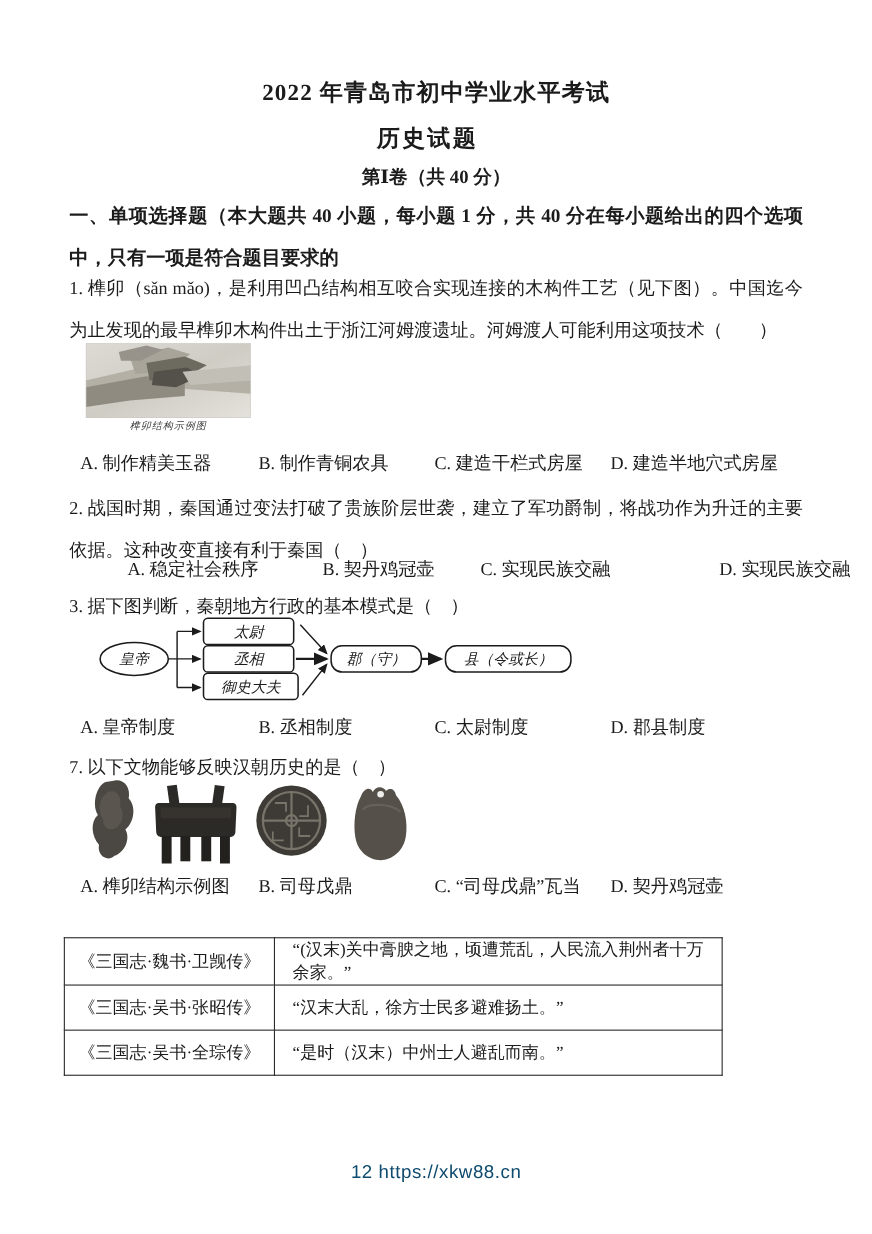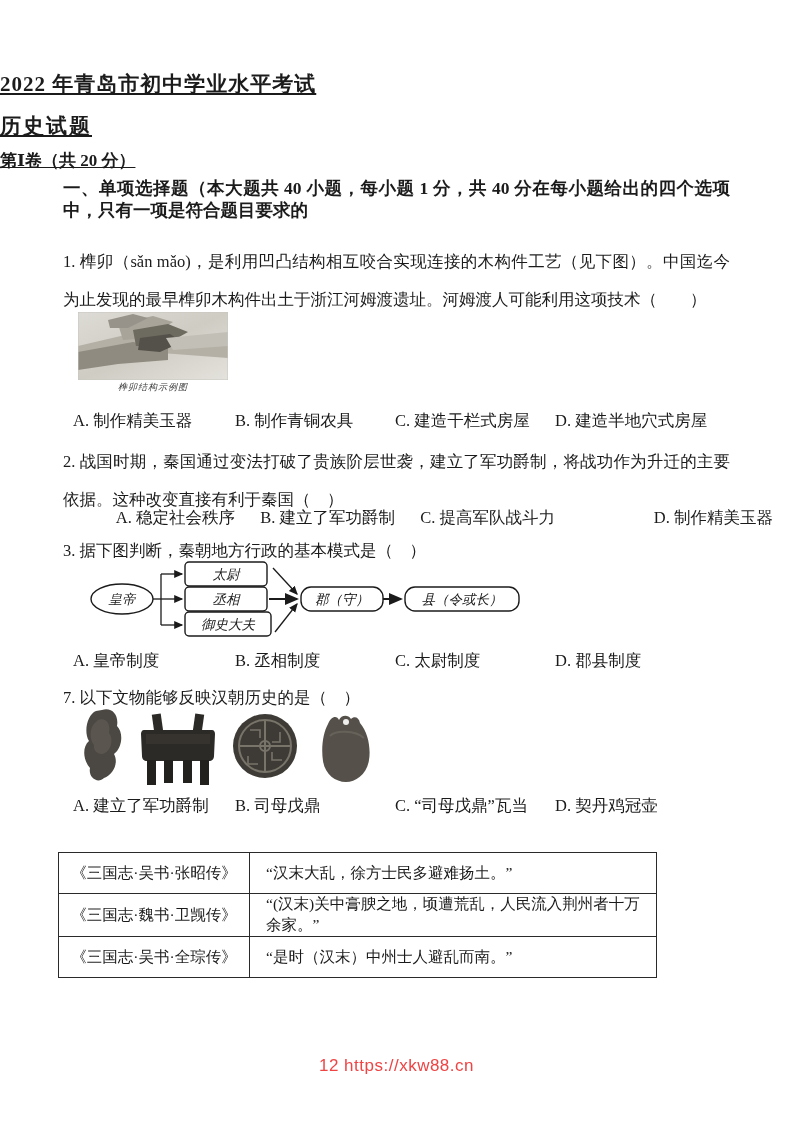--- a/index.html
+++ b/index.html
@@ -6,25 +6,25 @@
   .page {
     position:relative;
     width:793px; height:1122px;
     margin:0 auto;
     background:#ffffff;
     font-family:"Liberation Serif","DejaVu Serif",serif;
     color:#1b1b1b;
     overflow:hidden;
   }
   .abs { position:absolute; }
-  .center { text-align:left;text-decoration:underline; }
+  .center { text-align:center; }
   .doc-title { left:0; right:0; top:70px; font-size:21px; font-weight:bold; letter-spacing:1px; }
   .doc-subtitle { left:0; right:16px; top:112px; font-size:21px; font-weight:bold; letter-spacing:2px; }
   .section-header { left:0; right:0; top:149px; font-size:17px; font-weight:bold; }
-  .instructions { left:63px; width:667px; top:177px; font-size:17.5px; font-weight:bold; line-height:22px; text-align:justify; }
+  .instructions { left:63px; width:667px; top:177px; font-size:17.5px; font-weight:bold; line-height:38px; text-align:justify; }
   .qtext { left:63px; width:667px; font-size:16.5px; line-height:38px; text-align:justify; }
   .q1-text { top:243px; }
   .q2-text { top:443px; }
   .q3-text { top:532px; }
   .q4-text { top:679px; }
   .q5-text { top:825px; }
   .options {
     left:63px; width:700px;
     display:grid;
     grid-template-columns:162px 160px 160px auto;
@@ -55,31 +55,31 @@
     border-collapse:collapse; table-layout:fixed;
     font-size:15.5px;
   }
   .q5-table td { border:1.5px solid #2a2a2a; height:40px; padding:0 10px; }
   .q5-table td.src { width:170px; text-align:center; }
   .q5-table td.quote { text-align:left; padding-left:16px; }
   .footer {
     left:0; right:0; top:1056px;
     text-align:center;
     font-family:"Liberation Sans","DejaVu Sans",sans-serif;
-    font-size:17px; color:#ef4444; letter-spacing:0.5px;
+    font-size:17px; color:#0c4a6e; letter-spacing:0.5px;
   }
 </style>
 </head>
 <body>
 
 <div class="page">
 
   <div class="abs center doc-title">2022 年青岛市初中学业水平考试</div>
   <div class="abs center doc-subtitle">历史试题</div>
-  <div class="abs center section-header">第Ⅰ卷（共 20 分）</div>
+  <div class="abs center section-header">第Ⅰ卷（共 40 分）</div>
   <div class="abs instructions">一、单项选择题（本大题共 40 小题，每小题 1 分，共 40 分在每小题给出的四个选项中，只有一项是符合题目要求的</div>
 
   <div class="abs qtext q1-text">1. 榫卯（sǎn mǎo)，是利用凹凸结构相互咬合实现连接的木构件工艺（见下图）。中国迄今为止发现的最早榫卯木构件出土于浙江河姆渡遗址。河姆渡人可能利用这项技术（　　）</div>
 
   <div class="abs figure-wood">
     <svg width="150" height="68" viewBox="0 0 150 68">
       <defs>
         <linearGradient id="woodbg" x1="0" y1="0" x2="1" y2="1">
           <stop offset="0" stop-color="#dddbd5"></stop>
           <stop offset="0.5" stop-color="#cfccc4"></stop>
@@ -102,23 +102,23 @@
   <div class="abs options q1-options">
     <span>A. 制作精美玉器</span>
     <span>B. 制作青铜农具</span>
     <span>C. 建造干栏式房屋</span>
     <span>D. 建造半地穴式房屋</span>
   </div>
 
   <div class="abs qtext q2-text">2. 战国时期，秦国通过变法打破了贵族阶层世袭，建立了军功爵制，将战功作为升迁的主要依据。这种改变直接有利于秦国（　）</div>
   <div class="abs options q2-options">
     <span>A. 稳定社会秩序</span>
-    <span>B. 建立了军功爵制</span>
-    <span>C. 提高军队战斗力</span>
-    <span>D. 制作精美玉器</span>
+    <span>B. 契丹鸡冠壶</span>
+    <span>C. 实现民族交融</span>
+    <span>D. 实现民族交融</span>
   </div>
 
   <div class="abs qtext q3-text">3. 据下图判断，秦朝地方行政的基本模式是（　）</div>
 
   <div class="abs diagram">
     <svg width="460" height="92" viewBox="0 0 460 92">
       <defs>
         <marker id="arr" markerWidth="8" markerHeight="8" refX="6" refY="3" orient="auto">
           <polygon points="0,0 7,3 0,6" fill="#1b1b1b"></polygon>
         </marker>
@@ -193,36 +193,36 @@
 
       <g>
         <path d="M248,18 C251,10 257,9 259,14 C261,9 268,8 271,13 C274,10 279,11 280,17 C288,26 291,42 289,54 C287,68 276,76 266,76 C255,76 245,68 243,55 C241,42 243,27 248,18 Z" fill="#55514a"></path>
         <circle cx="266" cy="16" r="3" fill="#ffffff" opacity="0.9"></circle>
         <path d="M250,30 C255,24 275,24 284,32" fill="none" stroke="#6a665e" stroke-width="2" opacity="0.8"></path>
       </g>
     </svg>
   </div>
 
   <div class="abs options q4-options">
-    <span>A. 建立了军功爵制</span>
+    <span>A. 榫卯结构示例图</span>
     <span>B. 司母戊鼎</span>
     <span>C. “司母戊鼎”瓦当</span>
     <span>D. 契丹鸡冠壶</span>
   </div>
 
 
   <table class="abs q5-table">
     <tbody>
       <tr>
+        <td class="src">《三国志·魏书·卫觊传》</td>
+        <td class="quote">“(汉末)关中膏腴之地，顷遭荒乱，人民流入荆州者十万余家。”</td>
+      </tr>
+      <tr>
         <td class="src">《三国志·吴书·张昭传》</td>
         <td class="quote">“汉末大乱，徐方士民多避难扬土。”</td>
-      </tr>
-      <tr>
-        <td class="src">《三国志·魏书·卫觊传》</td>
-        <td class="quote">“(汉末)关中膏腴之地，顷遭荒乱，人民流入荆州者十万余家。”</td>
       </tr>
       <tr>
         <td class="src">《三国志·吴书·全琮传》</td>
         <td class="quote">“是时（汉末）中州士人避乱而南。”</td>
       </tr>
     </tbody>
   </table>
 
   <div class="abs footer">12 https://xkw88.cn</div>
 

